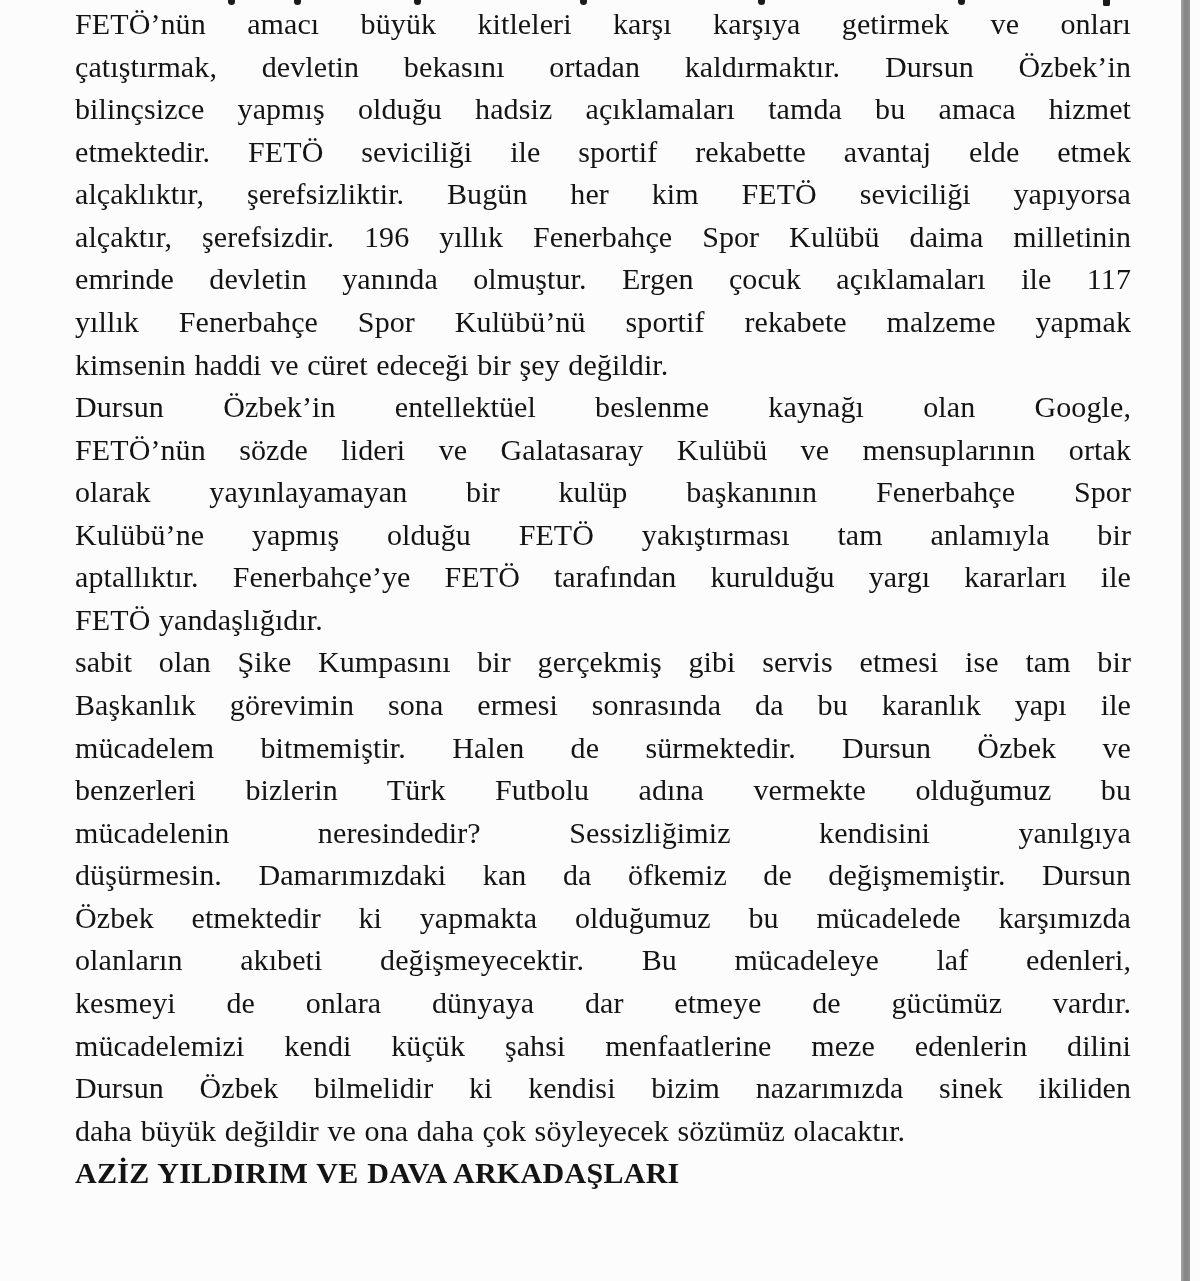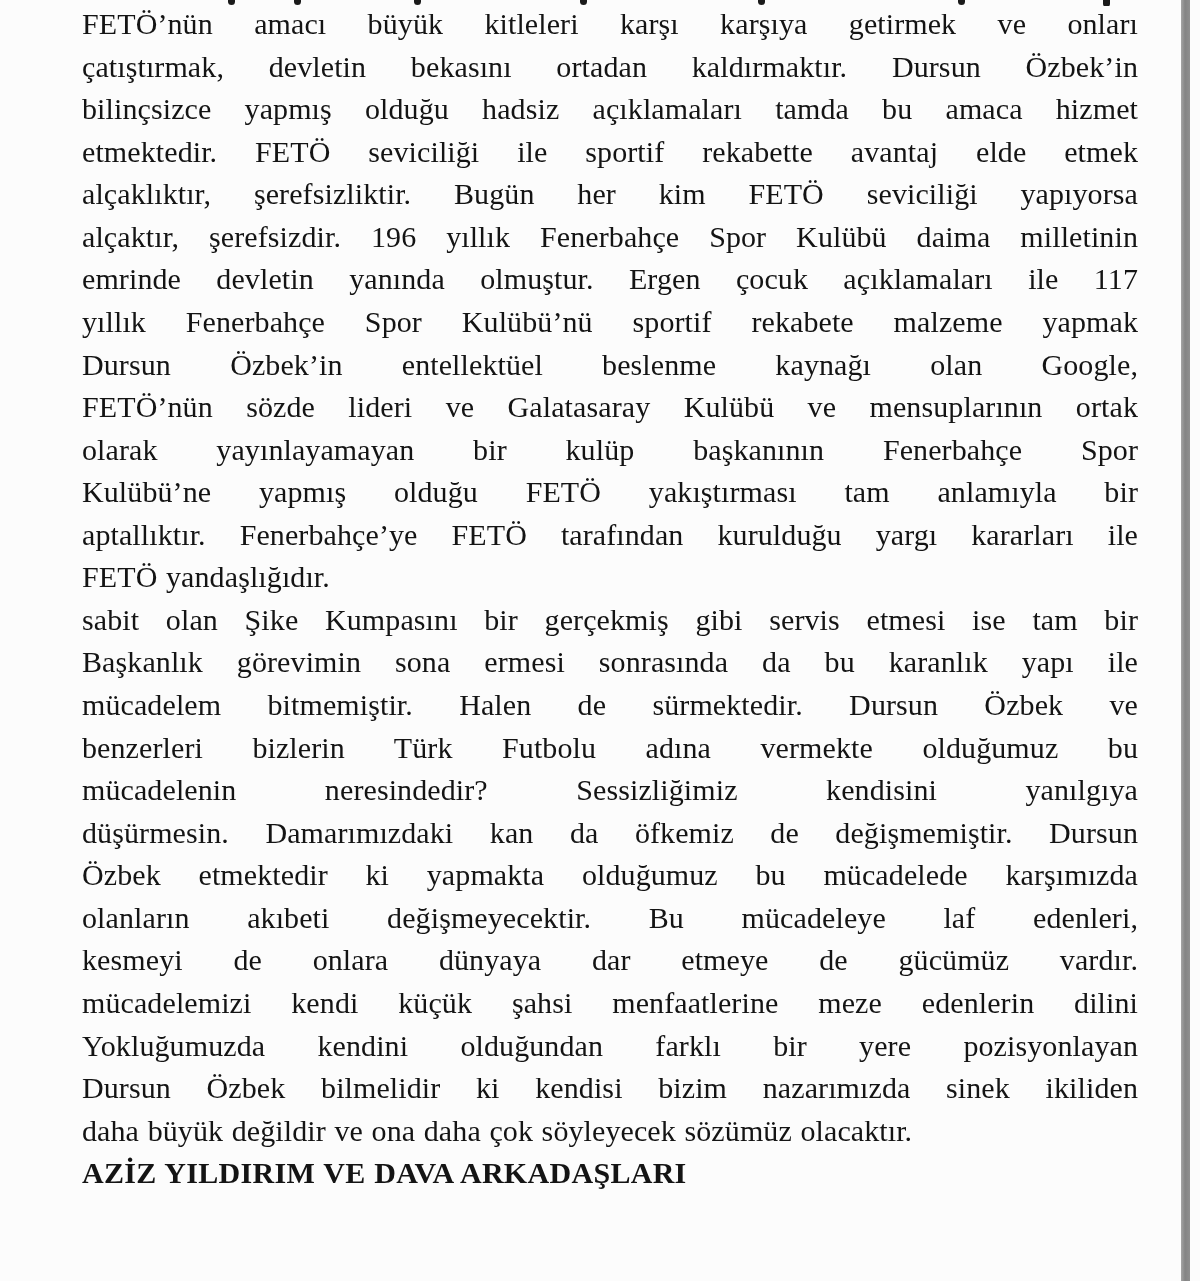--- a/index.html
+++ b/index.html
@@ -28,21 +28,21 @@
   .clipped-line .tick {
     position: absolute;
     top: -2px;
     width: 7px; height: 7px;
     background: #1a1a1a;
     border-radius: 0 0 4px 4px;
   }
   .textblock {
     position: absolute;
     top: 3px;
-    left: 82px;
+    left: 75px;
     width: 1056px;
   }
   .para { margin: 0; padding: 0; }
   .line {
     font-size: 30px;
     line-height: 42.57px;
     height: 42.57px;
     white-space: normal;
     letter-spacing: 0.1px;
     word-spacing: 1px;
@@ -89,20 +89,21 @@
 
     <div class="para">
       <div class="line j">FETÖ’nün amacı büyük kitleleri karşı karşıya getirmek ve onları</div>
       <div class="line j">çatıştırmak, devletin bekasını ortadan kaldırmaktır. Dursun Özbek’in</div>
       <div class="line j">bilinçsizce yapmış olduğu hadsiz açıklamaları tamda bu amaca hizmet</div>
       <div class="line j">etmektedir. FETÖ seviciliği ile sportif rekabette avantaj elde etmek</div>
       <div class="line j">alçaklıktır, şerefsizliktir. Bugün her kim FETÖ seviciliği yapıyorsa</div>
       <div class="line j">alçaktır, şerefsizdir. 196 yıllık Fenerbahçe Spor Kulübü daima milletinin</div>
       <div class="line j">emrinde devletin yanında olmuştur. Ergen çocuk açıklamaları ile 117</div>
       <div class="line j">yıllık Fenerbahçe Spor Kulübü’nü sportif rekabete malzeme yapmak</div>
+      <div class="line e">kimsenin haddi ve cüret edeceği bir şey değildir.</div>
     </div>
 
     <div class="para">
       <div class="line j">Dursun Özbek’in entellektüel beslenme kaynağı olan Google,</div>
       <div class="line j">FETÖ’nün sözde lideri ve Galatasaray Kulübü ve mensuplarının ortak</div>
       <div class="line j">olarak yayınlayamayan bir kulüp başkanının Fenerbahçe Spor</div>
       <div class="line j">Kulübü’ne yapmış olduğu FETÖ yakıştırması tam anlamıyla bir</div>
       <div class="line j">aptallıktır. Fenerbahçe’ye FETÖ tarafından kurulduğu yargı kararları ile</div>
       <div class="line e">FETÖ yandaşlığıdır.</div>
       <div class="line j">sabit olan Şike Kumpasını bir gerçekmiş gibi servis etmesi ise tam bir</div>
@@ -111,21 +112,20 @@
     <div class="para">
       <div class="line j">Başkanlık görevimin sona ermesi sonrasında da bu karanlık yapı ile</div>
       <div class="line j">mücadelem bitmemiştir. Halen de sürmektedir. Dursun Özbek ve</div>
       <div class="line j">benzerleri bizlerin Türk Futbolu adına vermekte olduğumuz bu</div>
       <div class="line j">mücadelenin neresindedir? Sessizliğimiz kendisini yanılgıya</div>
       <div class="line j">düşürmesin. Damarımızdaki kan da öfkemiz de değişmemiştir. Dursun</div>
       <div class="line j">Özbek etmektedir ki yapmakta olduğumuz bu mücadelede karşımızda</div>
       <div class="line j">olanların akıbeti değişmeyecektir. Bu mücadeleye laf edenleri,</div>
       <div class="line j">kesmeyi de onlara dünyaya dar etmeye de gücümüz vardır.</div>
       <div class="line j">mücadelemizi kendi küçük şahsi menfaatlerine meze edenlerin dilini</div>
-      <div class="line j">Yokluğumuzda kendini olduğundan farklı bir yere pozisyonlayan</div>
       <div class="line j">Dursun Özbek bilmelidir ki kendisi bizim nazarımızda sinek ikiliden</div>
       <div class="line e">daha büyük değildir ve ona daha çok söyleyecek sözümüz olacaktır.</div>
     </div>
 
     <div class="para">
       <div class="line sig">AZİZ YILDIRIM VE DAVA ARKADAŞLARI</div>
     </div>
 
   </div>
 

